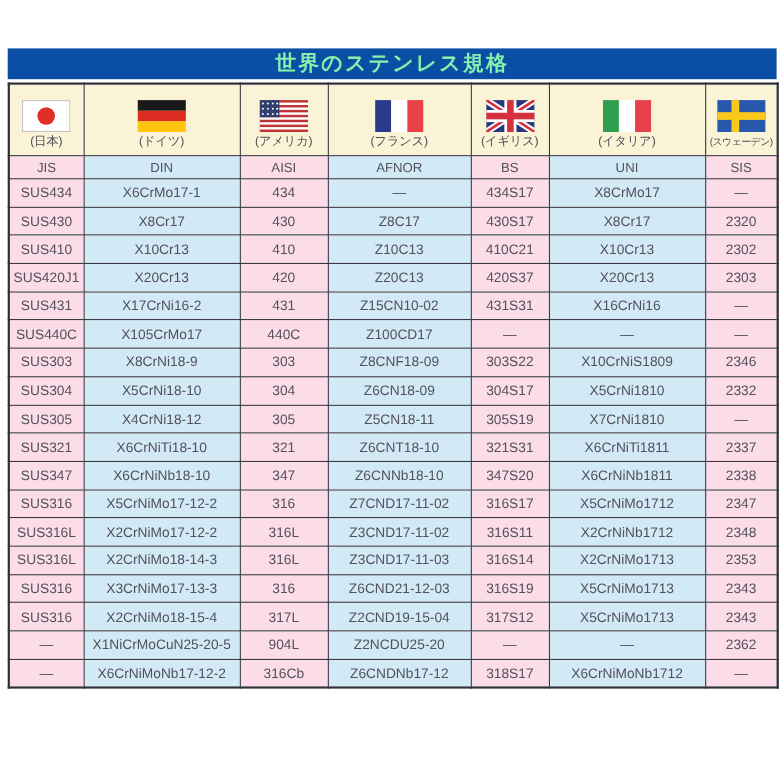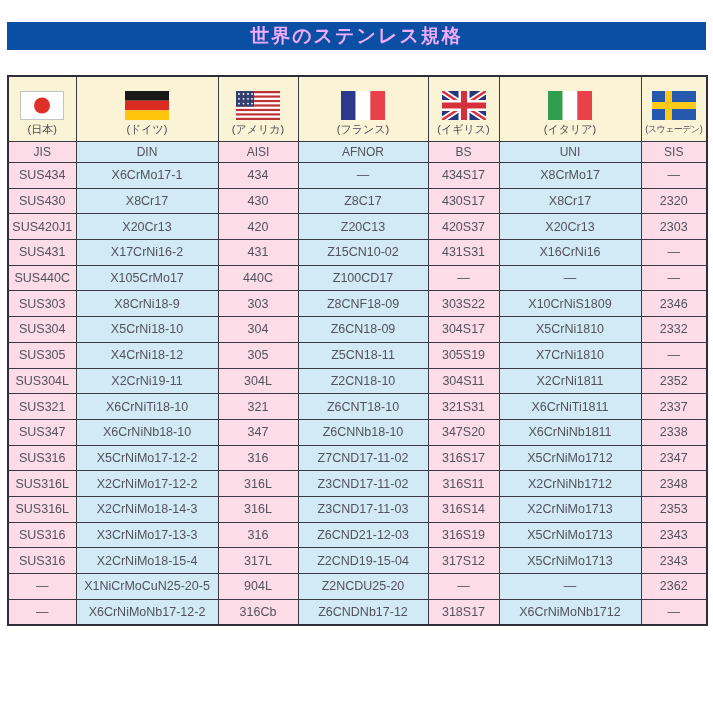--- a/index.html
+++ b/index.html
@@ -2,22 +2,22 @@
 <html><head>
 <meta charset="utf-8">
 <style>
   html,body{margin:0;padding:0;}
   body{
     width:713px;height:713px;background:#ffffff;
     font-family:"Liberation Sans", sans-serif;
     position:relative;overflow:hidden;
   }
   .banner{
-    position:absolute;left:7px;top:22px;width:699px;height:28px;
-    background:#0a4fa4;color:#f0abfc;
+    position:absolute;left:7px;top:44px;width:699px;height:28px;
+    background:#0a4fa4;color:#86efac;
     display:flex;align-items:center;justify-content:center;
     font-size:19px;font-weight:bold;letter-spacing:2px;
   }
   table.grid{
     position:absolute;left:7px;top:75px;width:699px;
     border-collapse:collapse;table-layout:fixed;
     border:2px solid #2f2f3a;
   }
   table.grid td, table.grid th{
     border:1px solid #3a3a44;
@@ -154,20 +154,29 @@
       <tr class="data-row">
         <td class="pink">SUS430</td>
         <td class="blue">X8Cr17</td>
         <td class="pink">430</td>
         <td class="blue">Z8C17</td>
         <td class="pink">430S17</td>
         <td class="blue">X8Cr17</td>
         <td class="pink">2320</td>
       </tr>
       <tr class="data-row">
+        <td class="pink">SUS410</td>
+        <td class="blue">X10Cr13</td>
+        <td class="pink">410</td>
+        <td class="blue">Z10C13</td>
+        <td class="pink">410C21</td>
+        <td class="blue">X10Cr13</td>
+        <td class="pink">2302</td>
+      </tr>
+      <tr class="data-row">
         <td class="pink">SUS420J1</td>
         <td class="blue">X20Cr13</td>
         <td class="pink">420</td>
         <td class="blue">Z20C13</td>
         <td class="pink">420S37</td>
         <td class="blue">X20Cr13</td>
         <td class="pink">2303</td>
       </tr>
       <tr class="data-row">
         <td class="pink">SUS431</td>
@@ -208,29 +217,20 @@
       <tr class="data-row">
         <td class="pink">SUS305</td>
         <td class="blue">X4CrNi18-12</td>
         <td class="pink">305</td>
         <td class="blue">Z5CN18-11</td>
         <td class="pink">305S19</td>
         <td class="blue">X7CrNi1810</td>
         <td class="pink">—</td>
       </tr>
       <tr class="data-row">
-        <td class="pink">SUS304L</td>
-        <td class="blue">X2CrNi19-11</td>
-        <td class="pink">304L</td>
-        <td class="blue">Z2CN18-10</td>
-        <td class="pink">304S11</td>
-        <td class="blue">X2CrNi1811</td>
-        <td class="pink">2352</td>
-      </tr>
-      <tr class="data-row">
         <td class="pink">SUS321</td>
         <td class="blue">X6CrNiTi18-10</td>
         <td class="pink">321</td>
         <td class="blue">Z6CNT18-10</td>
         <td class="pink">321S31</td>
         <td class="blue">X6CrNiTi1811</td>
         <td class="pink">2337</td>
       </tr>
       <tr class="data-row">
         <td class="pink">SUS347</td>

